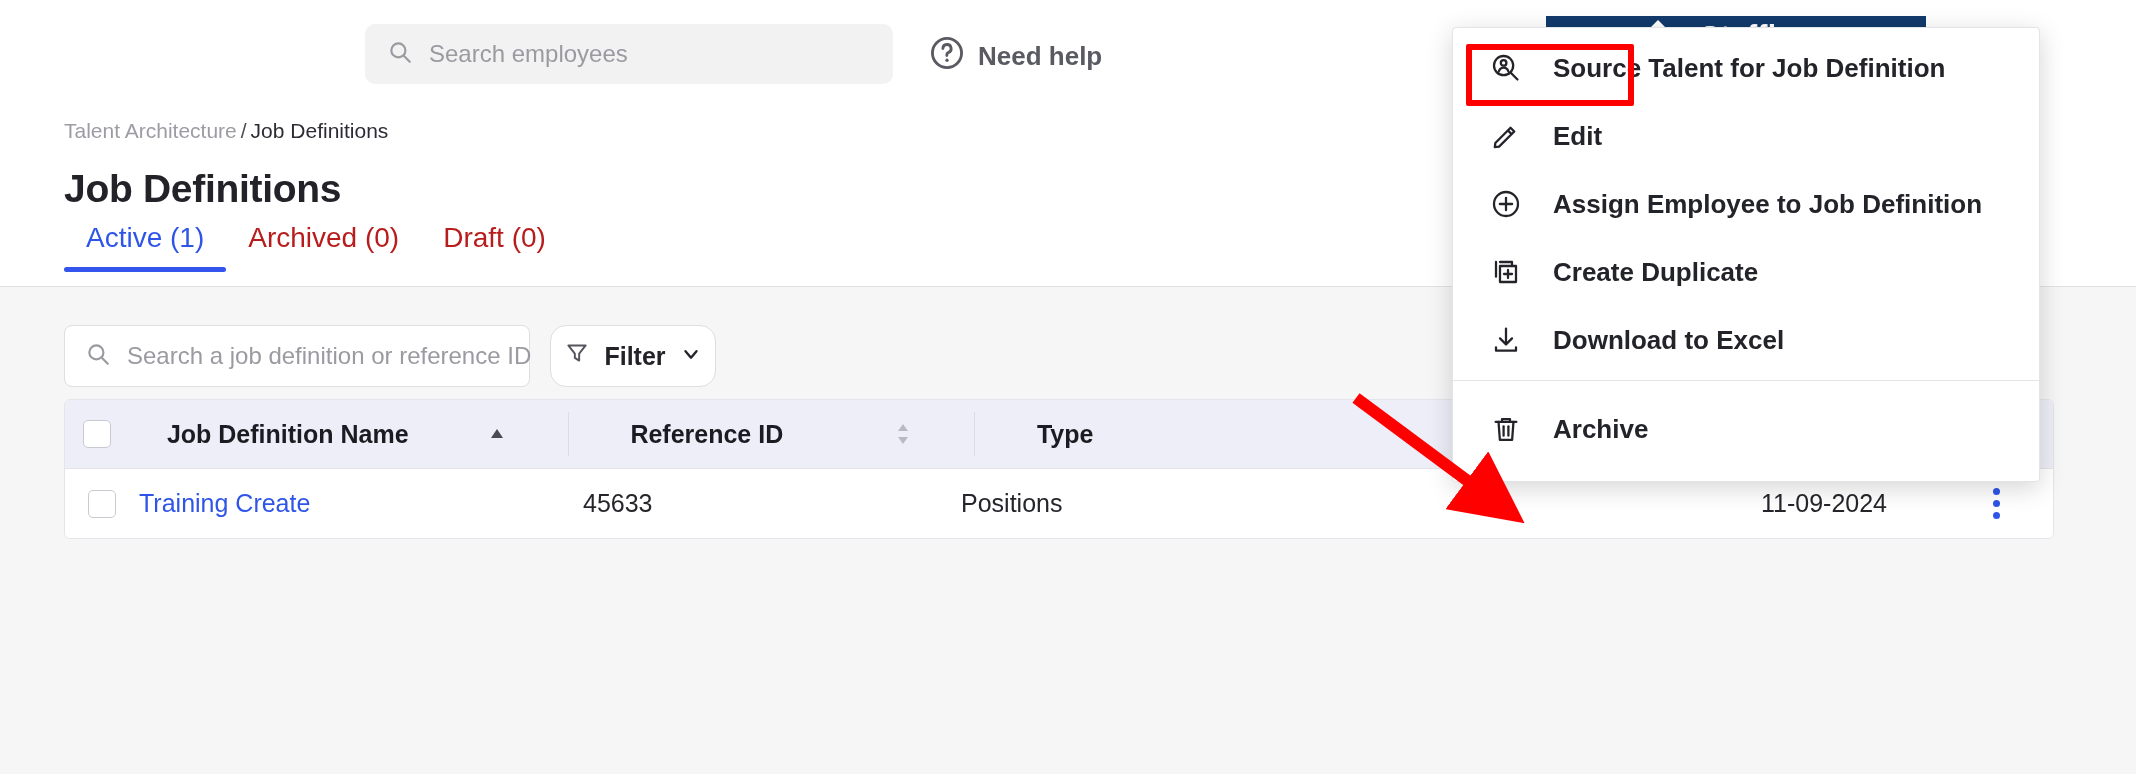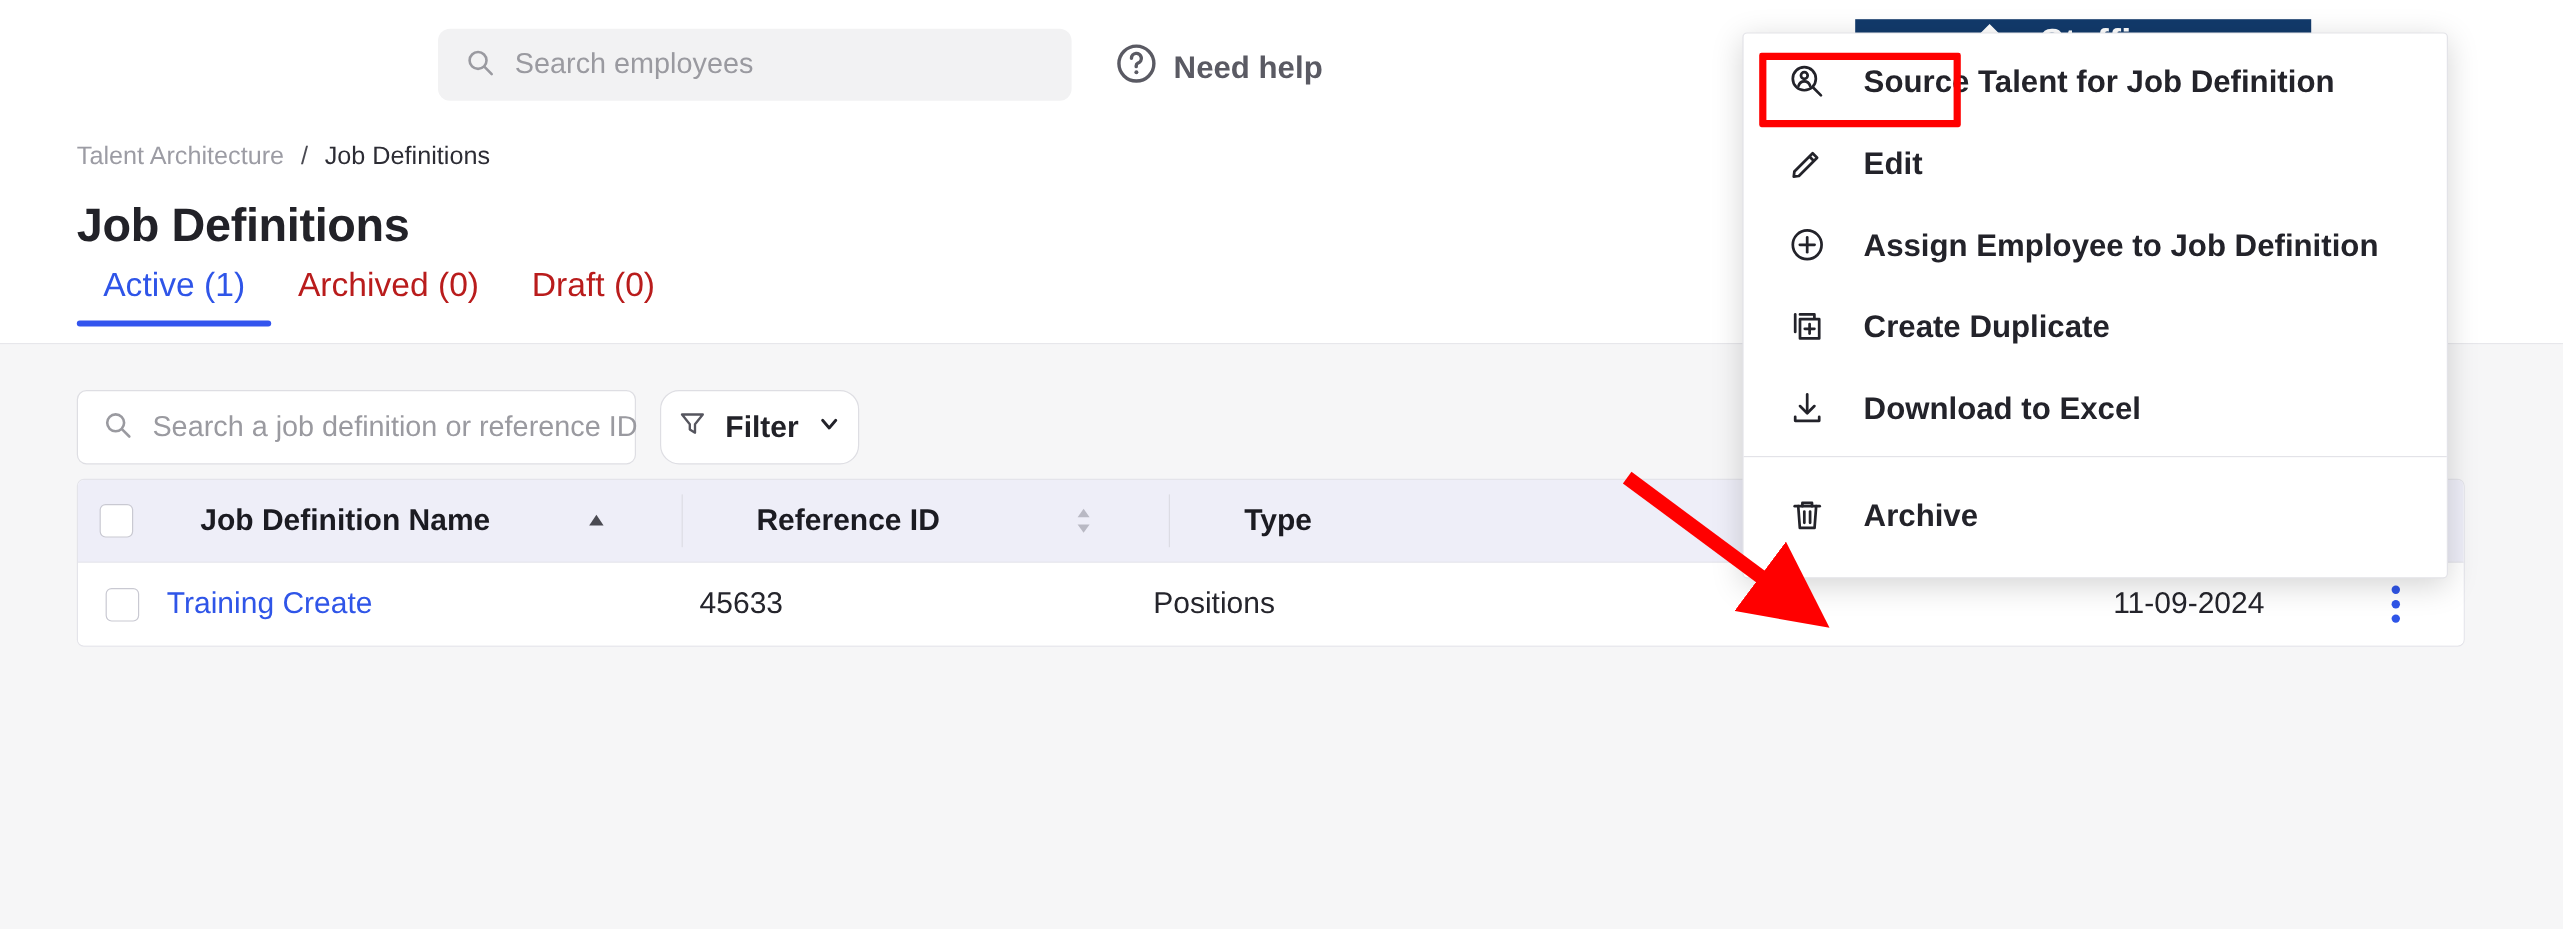--- a/index.html
+++ b/index.html
@@ -37,21 +37,21 @@
   .need-help {
     position: absolute; left: 928px; top: 18px; height: 44px;
     display: flex; align-items: center; gap: 12px;
     color: #5a5a63; font-size: 26px; font-weight: 700; white-space: nowrap;
   }
 
   
   .pagehead { position: absolute; left: 0; top: 98px; width: 2136px; height: 190px; background:#fff; }
   .breadcrumb {
     position: absolute; left: 64px; top: 21px;
-    display: flex; align-items: center; gap: 14px;
+    display: flex; align-items: center; gap: 4px;
     font-size: 21px; white-space: nowrap;
   }
   .bc-parent { color: #9c9ca4; }
   .bc-sep { color: #4a4a52; }
   .bc-current { color: #2c2c34; }
   .page-title {
     position: absolute; left: 64px; top: 69px;
     font-size: 39px; font-weight: 700; color: #222228; letter-spacing: -0.3px;
   }
 

